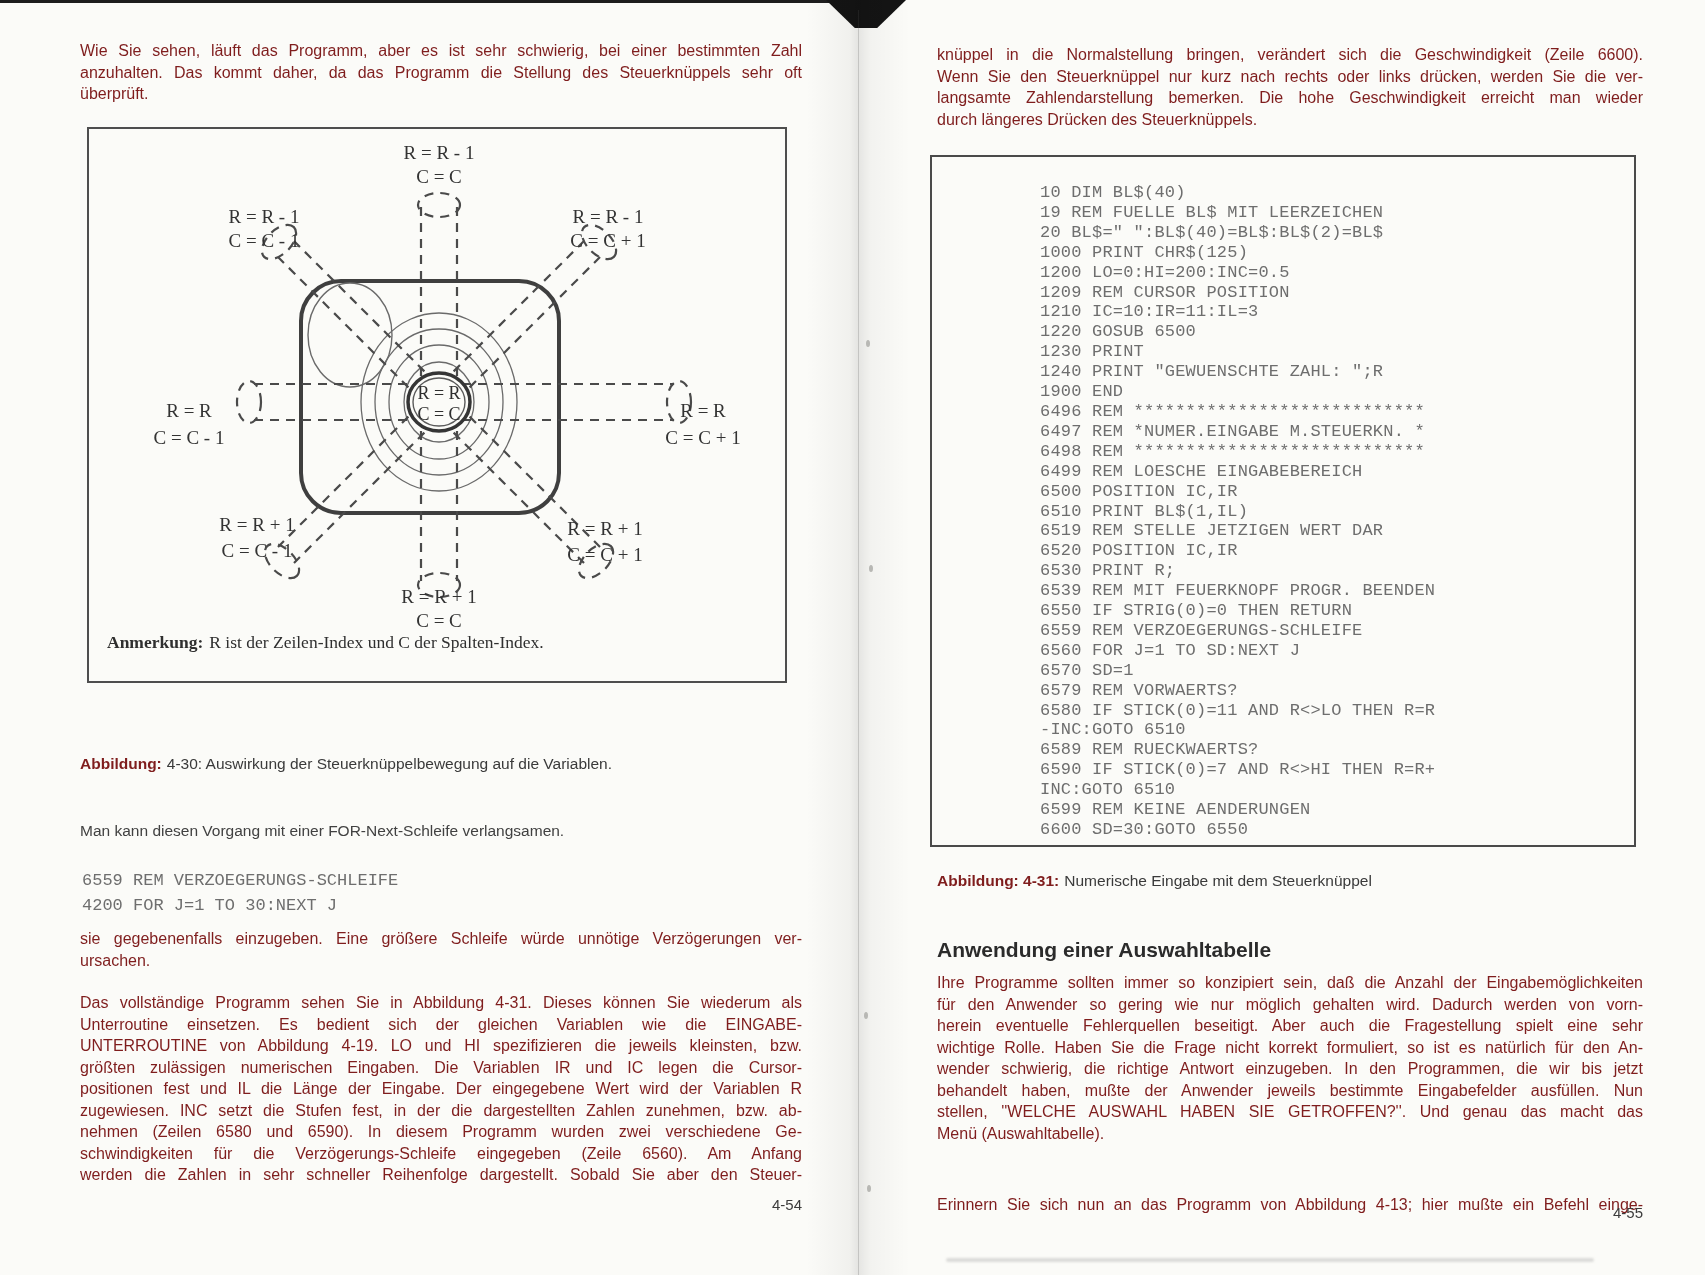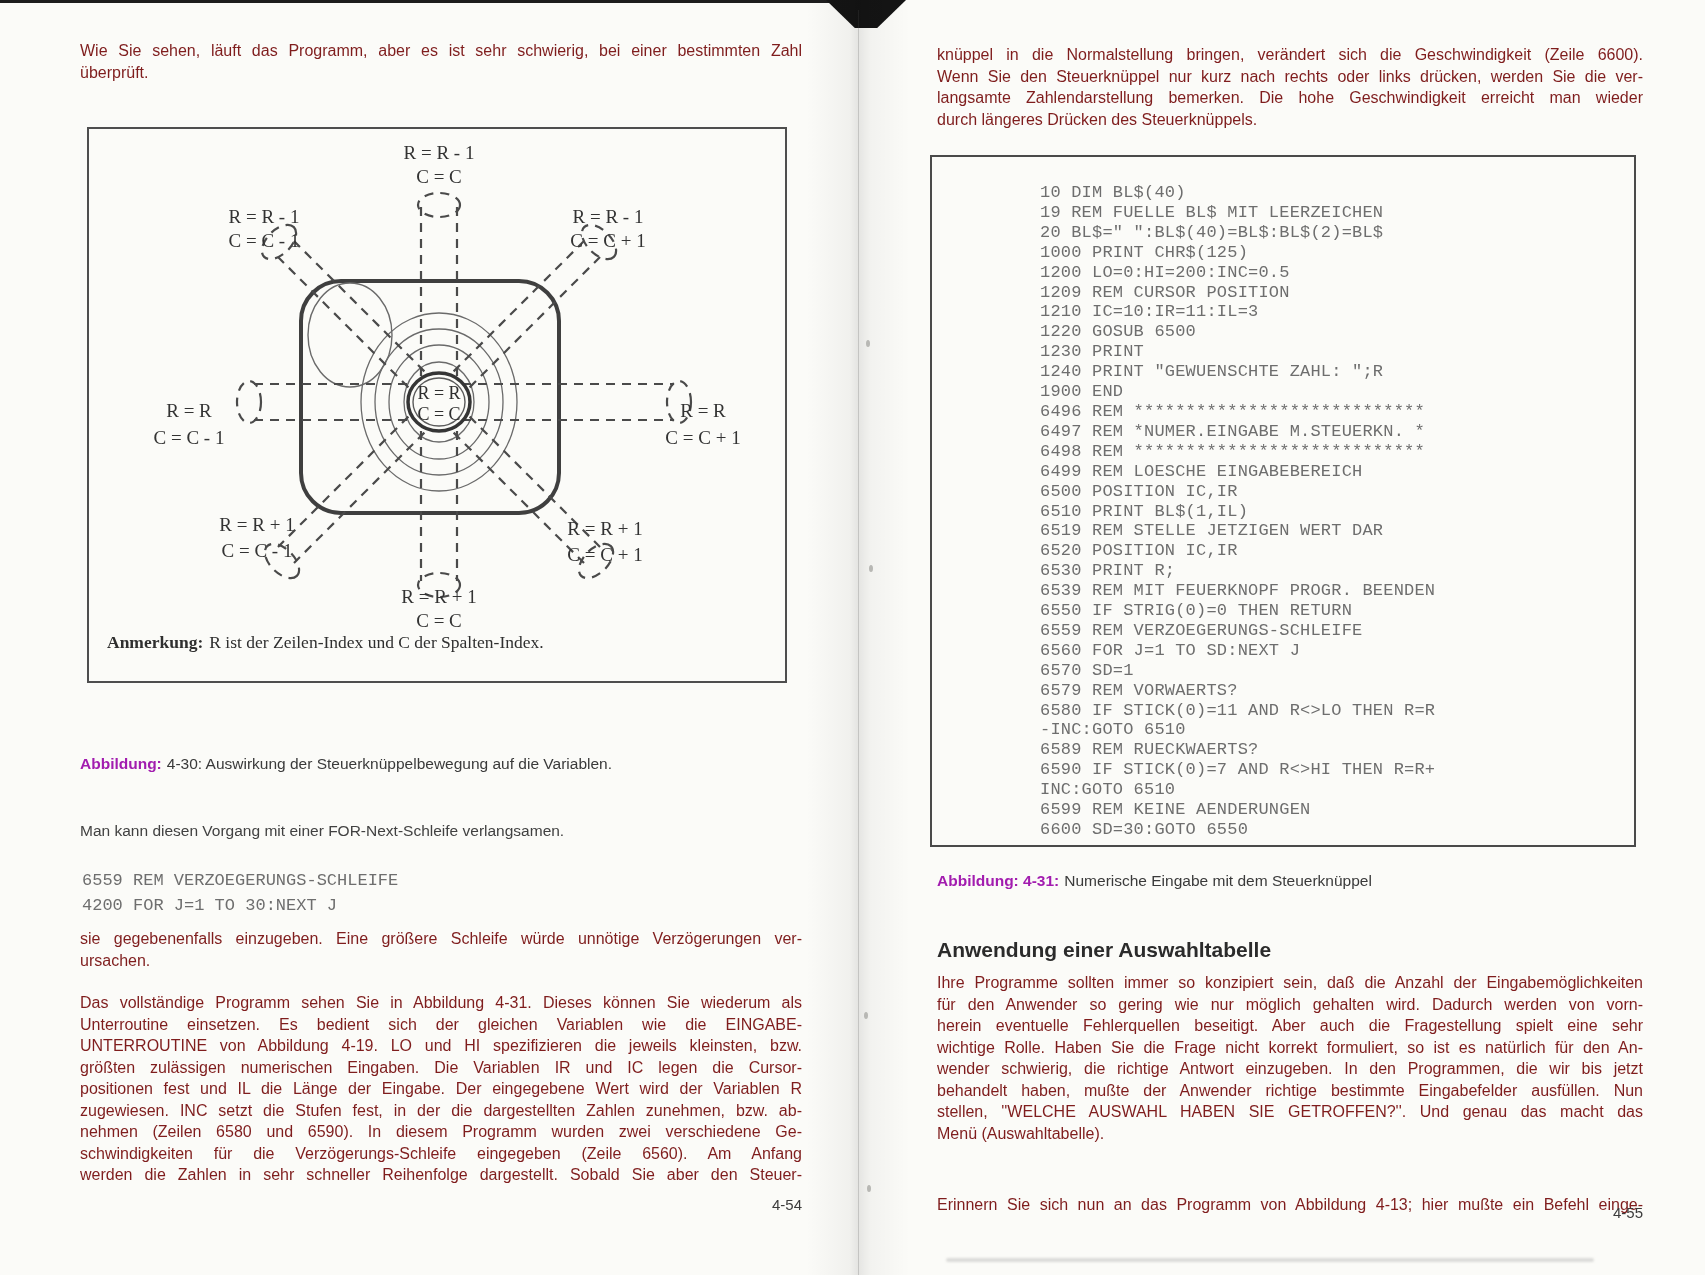--- a/index.html
+++ b/index.html
@@ -25,21 +25,21 @@
 
   
   .para { position:absolute; }
   .tline { text-align:justify; text-align-last:justify; white-space:normal; }
   .para .tline:last-child { text-align-last:left; }
   .para.justify-all .tline:last-child { text-align-last:justify; }
   .body-text { font-size:16px; line-height:21.5px; color:#7f1d1d; }
   .mono { font-family:"Liberation Mono","DejaVu Sans Mono",monospace; color:#6e6e6e; }
 
   .caption { position:absolute; font-size:15.5px; color:#3a3a3a; }
-  .caption b { color:#a21caf; }
+  .caption b { color:#7f1d1d; }
   .caption span { margin-left:5px; }
 
   .pageno { position:absolute; font-size:15px; color:#3c3c3c; text-align:right; }
 
   
   .figure-box { position:absolute; left:87px; top:127px; width:696px; height:552px;
     border:2px solid #4e4e4e; background:#fbfbf8; }
   .figure-note { position:absolute; left:18px; top:503px;
     font-family:"Liberation Serif","DejaVu Serif",serif; font-size:17.5px; color:#2f2f2f; }
   .figure-note b { font-weight:bold; }
@@ -70,20 +70,21 @@
   <div class="speck" style="left:866px; top:340px;"></div>
   <div class="speck" style="left:869px; top:565px;"></div>
   <div class="speck" style="left:864px; top:1012px;"></div>
   <div class="speck" style="left:867px; top:1185px;"></div>
   <div class="edge-smudge"></div>
 
   <div>
 
     <div class="para body-text" style="left:80px; top:40px; width:722px;">
         <div class="tline">Wie Sie sehen, läuft das Programm, aber es ist sehr schwierig, bei einer bestimmten Zahl</div>
+        <div class="tline">anzuhalten. Das kommt daher, da das Programm die Stellung des Steuerknüppels sehr oft</div>
         <div class="tline">überprüft.</div>
       </div>
 
     <div class="figure-box">
       <svg width="696" height="500" viewBox="0 0 696 500">
 
         <rect x="212" y="152" width="258" height="232" rx="40" fill="none" stroke="#3f3f3f" stroke-width="4"></rect>
 
         <g stroke="#6a6a6a" stroke-width="1.3" fill="none">
           <ellipse cx="350" cy="273" rx="20" ry="23"></ellipse>
@@ -196,21 +197,21 @@
     </div>
 
     <div class="heading" style="left:937px; top:938px;">Anwendung einer Auswahltabelle</div>
 
     <div class="para body-text" style="left:937px; top:972px; width:706px;">
         <div class="tline">Ihre Programme sollten immer so konzipiert sein, daß die Anzahl der Eingabemöglichkeiten</div>
         <div class="tline">für den Anwender so gering wie nur möglich gehalten wird. Dadurch werden von vorn-</div>
         <div class="tline">herein eventuelle Fehlerquellen beseitigt. Aber auch die Fragestellung spielt eine sehr</div>
         <div class="tline">wichtige Rolle. Haben Sie die Frage nicht korrekt formuliert, so ist es natürlich für den An-</div>
         <div class="tline">wender schwierig, die richtige Antwort einzugeben. In den Programmen, die wir bis jetzt</div>
-        <div class="tline">behandelt haben, mußte der Anwender richtige bestimmte Eingabefelder ausfüllen. Nun</div>
+        <div class="tline">behandelt haben, mußte der Anwender jeweils bestimmte Eingabefelder ausfüllen. Nun</div>
         <div class="tline">stellen, ''WELCHE AUSWAHL HABEN SIE GETROFFEN?''. Und genau das macht das</div>
         <div class="tline">Menü (Auswahltabelle).</div>
       </div>
     <div class="para body-text justify-all" style="left:937px; top:1165px; width:706px;margin-top:29px;">
         <div class="tline">Erinnern Sie sich nun an das Programm von Abbildung 4-13; hier mußte ein Befehl einge-</div>
       </div>
 
     <div class="pageno" style="left:937px; top:1204px; width:706px;">4-55</div>
   </div>
 

